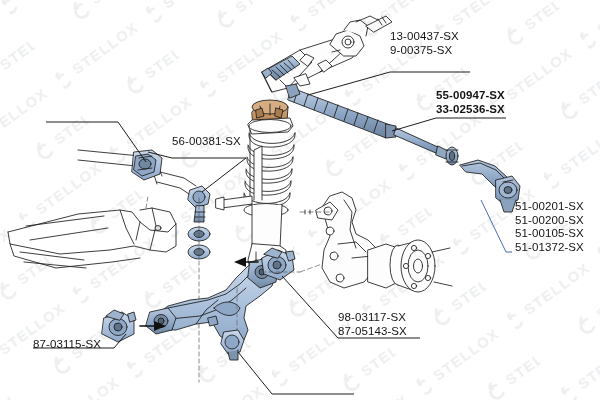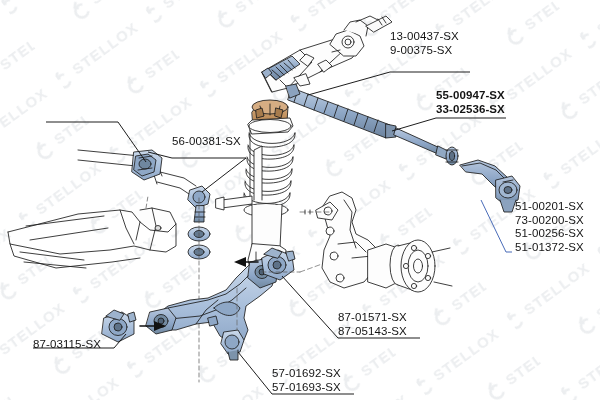--- a/index.html
+++ b/index.html
@@ -344,33 +344,29 @@
       <div>55-00947-SX</div>
       <div>33-02536-SX</div>
     </div>
 
     <div class="lbl" style="left:172px;top:127px;margin-top:8px;">
       <div>56-00381-SX</div>
     </div>
 
     <div class="lbl" style="left:515px;top:200px;text-align:center;">
       <div>51-00201-SX</div>
-      <div class="hl">73-00200-SX</div>
-      <div>51-00256-SX</div>
+      <div class="hl">51-00200-SX</div>
+      <div>51-00105-SX</div>
       <div>51-01372-SX</div>
     </div>
 
     <div class="lbl" style="left:338px;top:311px;">
-      <div>87-01571-SX</div>
+      <div>98-03117-SX</div>
       <div>87-05143-SX</div>
     </div>
 
     <div class="lbl" style="left:33px;top:338px;">
       <div>87-03115-SX</div>
     </div>
 
-    <div class="lbl" style="left:272px;top:367px;">
-      <div>57-01692-SX</div>
-      <div>57-01693-SX</div>
-    </div>
 
   </div>
 </div>
 
 </body></html>

